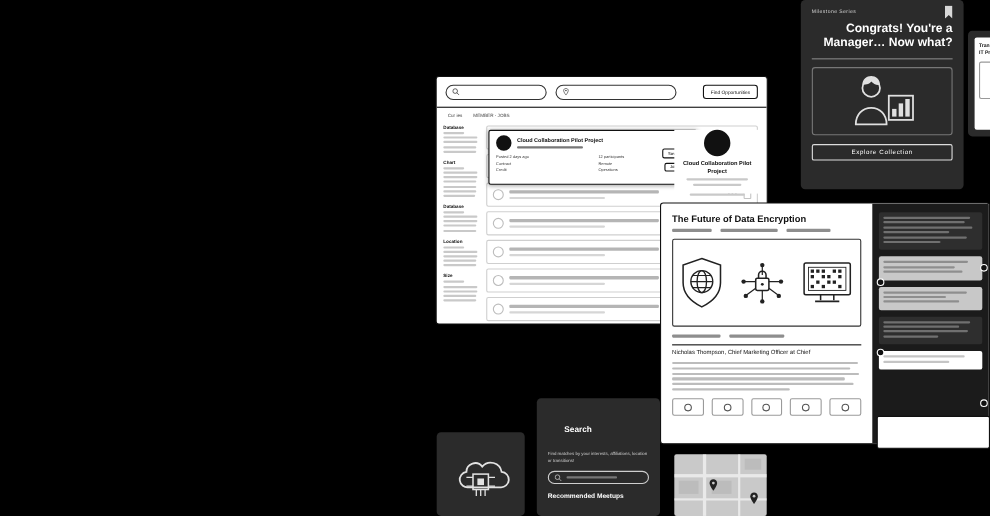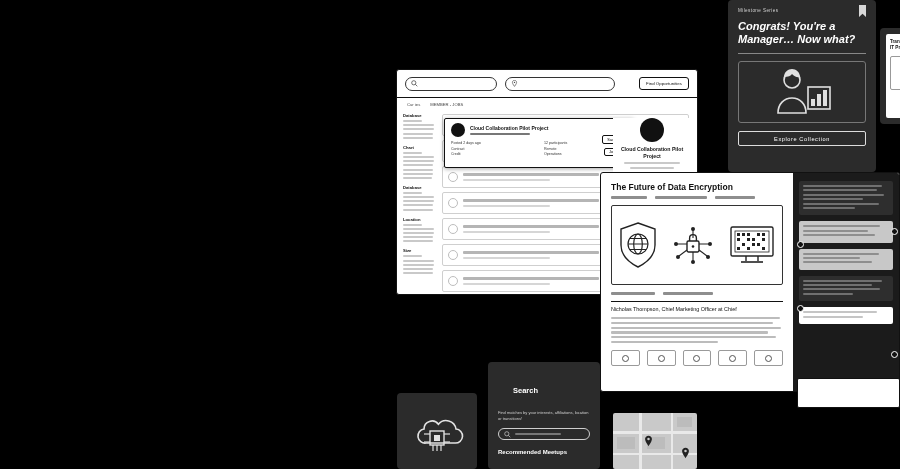--- a/index.html
+++ b/index.html
@@ -61,21 +61,21 @@
   .mbtn { border:1px solid #111; border-radius:2px; font-size:3.8px; padding:1px 4px; display:flex; align-items:center; gap:3px; background:#fff; }
 
   
   #float-card { position:absolute; left:216px; top:48px; width:78px; height:58px; background:#fff; }
   #float-card .av { width:24px; height:24px; border-radius:50%; background:#111; margin:0 auto 4px; }
   #float-card .ttl { font-size:5.2px; text-align:center; font-weight:bold; line-height:1.25; color:#111; }
   #float-card .ln { height:2px; background:#c9c9c9; margin:3px auto 0; border-radius:1px; }
 
   
   #article-window {
-    left:600px; top:172px; width:300px; height:220px;
+    left:600px; top:184px; width:300px; height:220px;
     background:#fff; border:1px solid #111; border-radius:3px; display:flex; overflow:hidden;
   }
   #article-main { flex:0 0 192px; padding:9px 10px; }
   #article-main h1 { font-size:8.5px; margin:0 0 4px; color:#111; font-weight:bold; }
   .kicker { display:flex; gap:8px; margin-bottom:6px; }
   .kicker .k { height:3px; background:#8e8e8e; border-radius:1px; }
   .hero { height:80px; border:1px solid #333; border-radius:2px; display:flex; align-items:center; justify-content:space-around; margin-bottom:7px; }
   .hero svg { display:block; }
   .divider { height:1px; background:#111; margin:6px 0 4px; }
   .byline { font-size:5.4px; color:#111; margin-bottom:5px; }
@@ -92,21 +92,21 @@
   .side-card.white .sl { background:#c5c5c5; }
   .bullet { position:absolute; width:7px; height:7px; background:#111; border:1px solid #fff; border-radius:50%; }
 
   
   #congrats {
     left:728px; top:0; width:148px; height:172px;
     background:#2b2b2b; border-radius:4px; padding:8px 10px; color:#fff;
   }
   #congrats .eyebrow { font-size:4.6px; letter-spacing:.4px; color:#d2d2d2; }
   #congrats .bookmark { position:absolute; right:10px; top:5px; width:7px; height:12px; background:#d8d8d8; clip-path:polygon(0 0,100% 0,100% 100%,50% 72%,0 100%); }
-  #congrats h2 { font-size:11px; line-height:1.2; margin:7px 0 0; text-align:left; font-weight:bold;font-style:italic; }
+  #congrats h2 { font-size:11px; line-height:1.2; margin:7px 0 0; text-align:right; font-weight:bold; }
   #congrats .rule { height:1px; background:#888; margin:7px 0; }
   #congrats .illus { height:62px; border:1px solid #777; border-radius:3px; display:flex; align-items:center; justify-content:center; }
   #congrats .explore { margin-top:8px; height:15px; border:1px solid #ddd; border-radius:2px; display:flex; align-items:center; justify-content:center; font-size:5.6px; letter-spacing:.6px; }
 
   
   #right-partial {
     left:880px; top:28px; width:56px; height:96px;
     background:#2b2b2b; border-radius:4px; padding:6px; color:#ddd;
   }
   #right-partial .inner { background:#fff; border-radius:2px; height:100%; padding:5px 4px; color:#111; }

